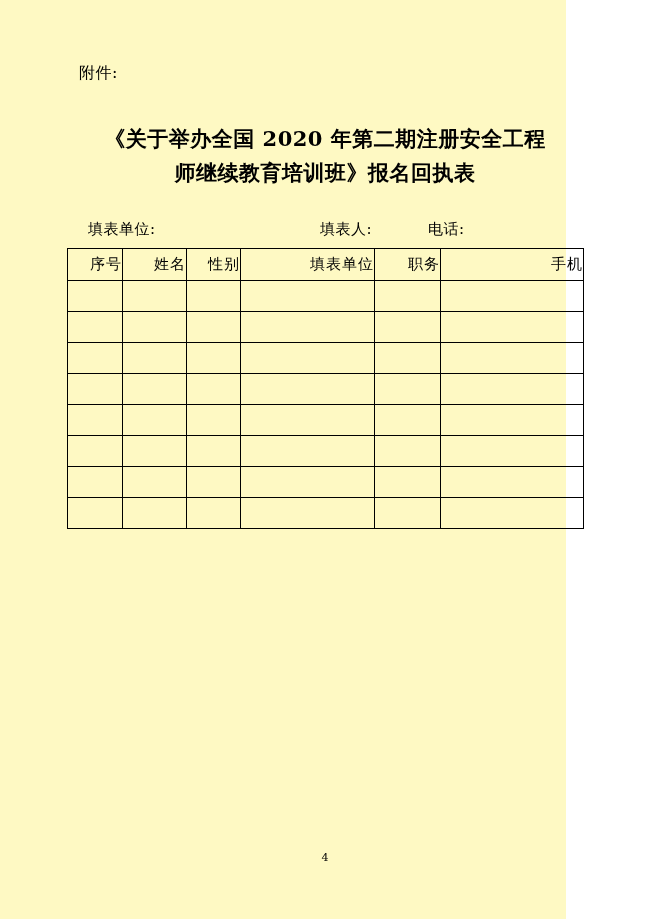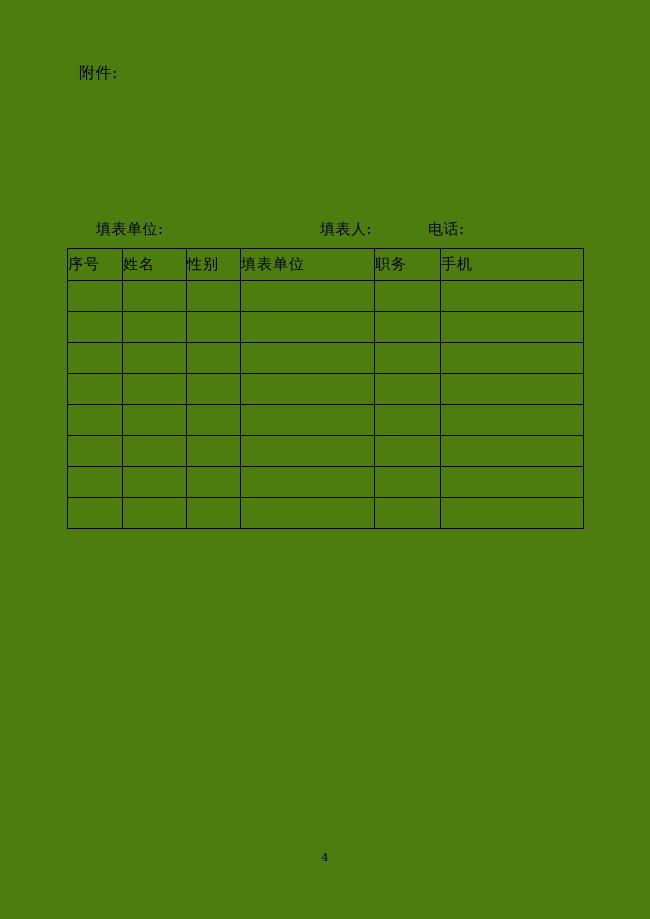--- a/index.html
+++ b/index.html
@@ -12,23 +12,24 @@
     height: 919px;
     position: relative;
     font-family: "DejaVu Serif", "Liberation Serif", serif;
     color: #000000;
     overflow: hidden;
   }
   .page {
     position: absolute;
     left: 0;
     top: 0;
-    width: 650px;
+    width: 536px;
     height: 919px;
-    background: #4d7c0f;
+    background: #fef9c3;
+    padding-left: 30px;
   }
   .attachment-label {
     position: absolute;
     left: 79px;
     top: 62px;
     font-size: 16px;
     line-height: 22px;
     letter-spacing: 0.5px;
   }
   .doc-title {
@@ -53,38 +54,38 @@
     width: 480px;
     font-size: 15px;
     line-height: 22px;
   }
   .meta-row .meta-item {
     position: absolute;
     top: 0;
     white-space: nowrap;
     letter-spacing: 0.5px;
   }
-  .meta-unit  { left: 8px; }
+  .meta-unit  { left: 0px; }
   .meta-person{ left: 232px; }
   .meta-phone { left: 340px; text-align: right; }
 
   table.reg-table {
     position: absolute;
     left: 67px;
     top: 248px;
     width: 516px;
     border-collapse: collapse;
     table-layout: fixed;
   }
   table.reg-table th,
   table.reg-table td {
     border: 1px solid #000000;
     height: 30px;
     padding: 0;
-    text-align: left;
+    text-align: right;
     vertical-align: middle;
     font-size: 15px;
     font-weight: normal;
     letter-spacing: 1px;
   }
   table.reg-table thead th {
     height: 31px;
   }
   col.c-seq   { width: 55px; }
   col.c-name  { width: 64px; }
@@ -104,20 +105,22 @@
   }
 </style>
 </head>
 <body>
 
 <div class="page">
 
   <div class="attachment-label">附件:</div>
 
   <div class="doc-title">
+    <span class="line">《关于举办全国 2020 年第二期注册安全工程</span>
+    <span class="line">师继续教育培训班》报名回执表</span>
   </div>
 
   <div class="meta-row">
     <span class="meta-item meta-unit">填表单位:</span>
     <span class="meta-item meta-person">填表人:</span>
     <span class="meta-item meta-phone">电话:</span>
   </div>
 
   <table class="reg-table">
     <colgroup>

